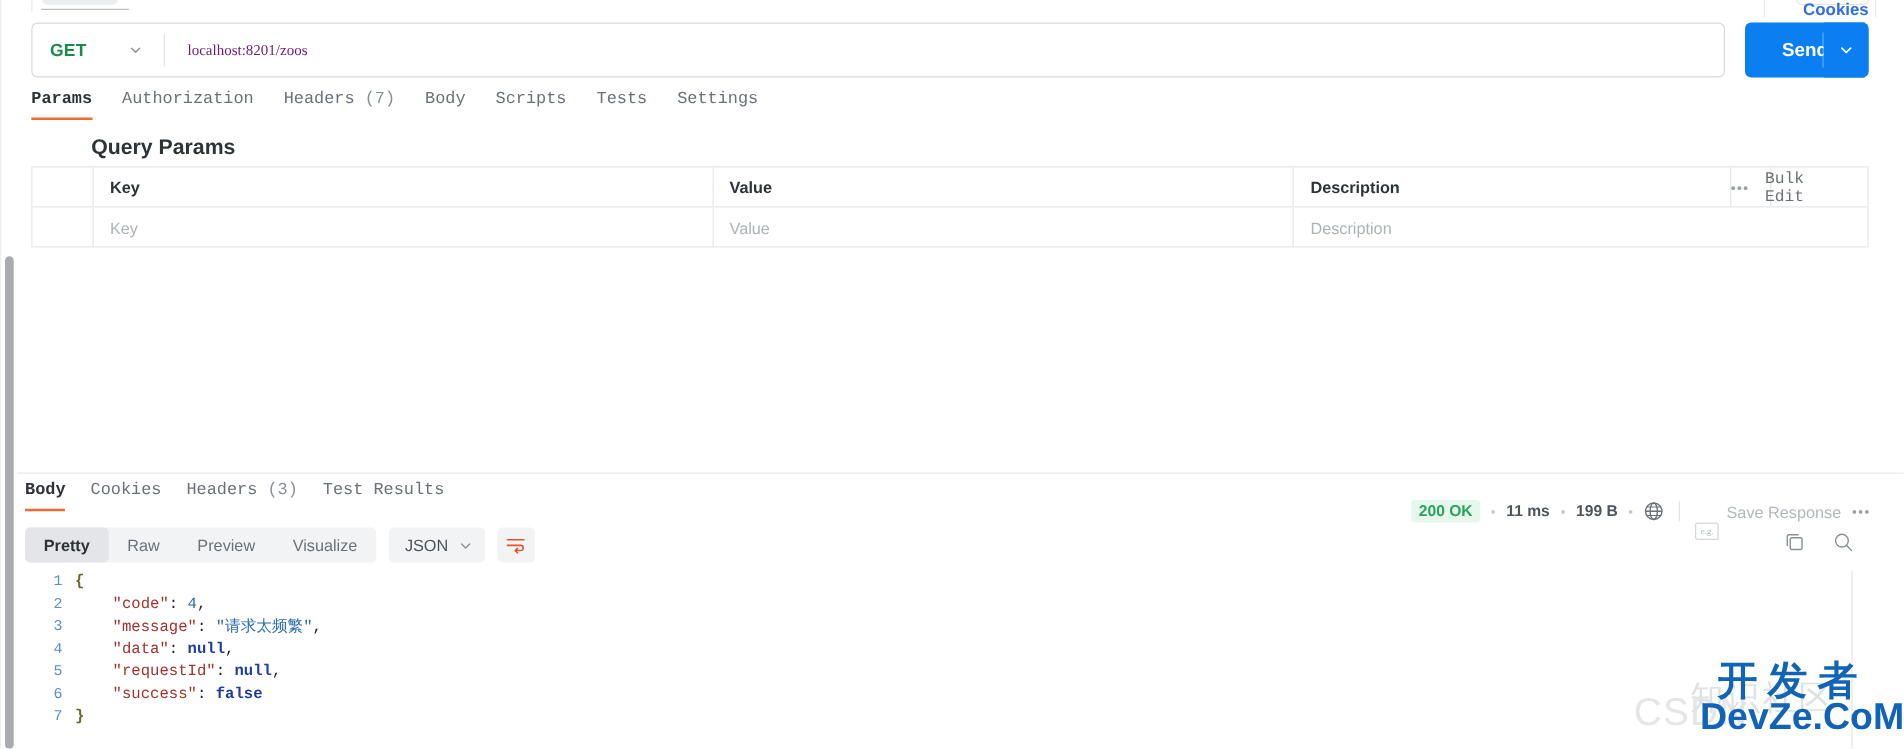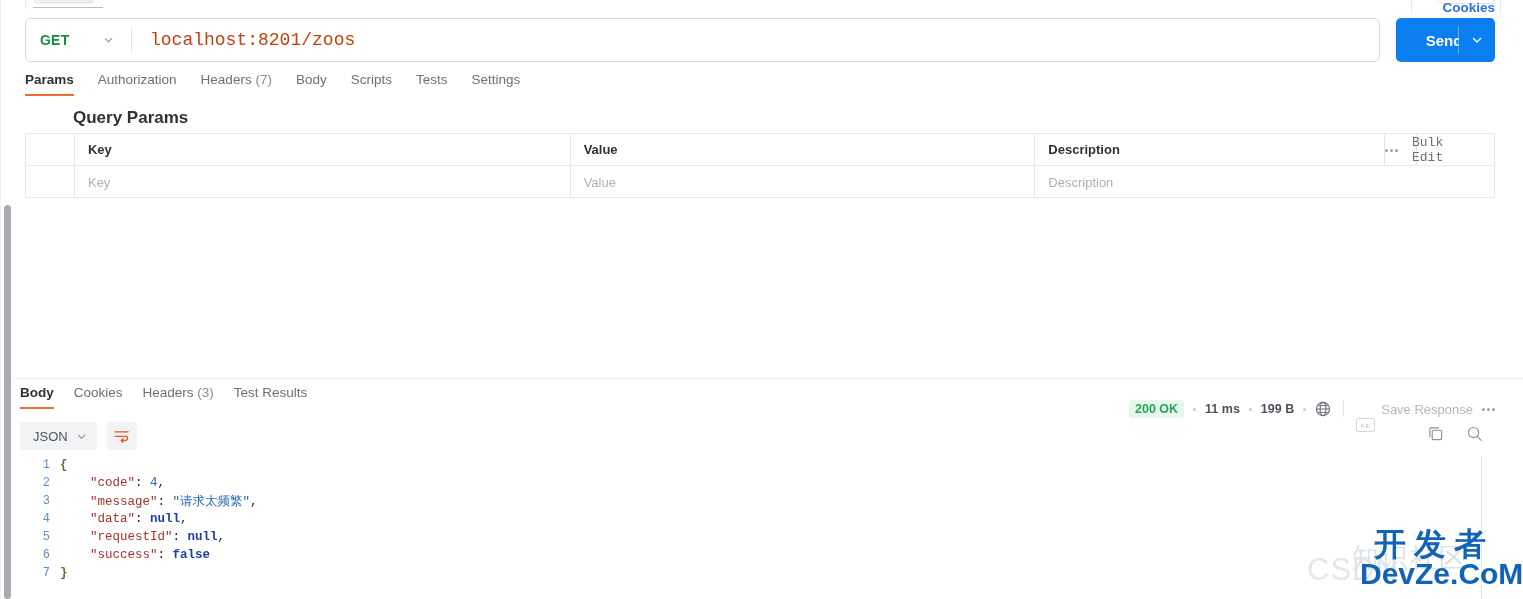--- a/index.html
+++ b/index.html
@@ -75,22 +75,22 @@
   }
   .method-sep {
     width: 1px; height: 26px; background: #e1e4e8;
   }
   .url-input-wrap {
     flex: 1; height: 100%;
     display: flex; align-items: center;
     padding-left: 18px;
   }
   .url-text {
-    font-size: 18px; color: #c2410c;
-    font-family: Liberation Mono, monospace;
+    font-size: 12px; color: #701a75;
+    font-family: Liberation Serif, serif;
   }
   .send-btn {
     position: absolute; left: 1396px; top: 0px;
     width: 96px; height: 44px;
     background: #0b7ff2; border-radius: 5px 0 0 5px;
     display: flex; align-items: center; justify-content: center;
     color: #fff; font-size: 15px; font-weight: 700;
     cursor: pointer; border: none;
     font-family: "Liberation Sans", sans-serif;
   }
@@ -110,20 +110,21 @@
   .req-tabs {
     position: absolute; left: 0; top: 72px;
     width: 1523px; height: 27px;
     display: flex; align-items: flex-start;
   }
   .tab {
     font-size: 13.5px; color: #6b7178;
     margin-right: 24px; cursor: pointer;
     position: relative; padding-bottom: 9px;
     white-space: nowrap;
+    font-family: Liberation Mono, monospace;
   }
   .tab:first-child { margin-left: 25px; }
   .tab.active { color: #2e3338; font-weight: 600; }
   .tab.active::after {
     content: ""; position: absolute;
     left: 0; right: 0; bottom: 0;
     height: 2px; background: #f06b30;
   }
   .tab .cnt { color: #8a9097; font-weight: 400; }
   .cookies-link {
@@ -469,20 +470,26 @@
       <span>Save Response</span>
     </span>
     <span class="dots-h">
       <i></i>
         <i></i>
         <i></i>
     </span>
   </div>
 
   <div class="body-toolbar">
+    <div class="seg-group">
+      <div class="seg active">Pretty</div>
+      <div class="seg">Raw</div>
+      <div class="seg">Preview</div>
+      <div class="seg">Visualize</div>
+    </div>
     <div class="json-select">
       <span>JSON</span>
       <svg width="11" height="11" viewBox="0 0 12 12">
         <path d="M2.5 4.5L6 8L9.5 4.5" stroke="#8a9097" stroke-width="1.2" fill="none" stroke-linecap="round" stroke-linejoin="round"></path>
       </svg>
     </div>
     <div class="wrap-btn">
       <svg width="17" height="15" viewBox="0 0 18 16">
         <line x1="2" y1="3" x2="16" y2="3" stroke="#e2562a" stroke-width="1.4" stroke-linecap="round"></line>
         <path d="M2 7.8h11.3a2.2 2.2 0 0 1 0 4.4H9" stroke="#e2562a" stroke-width="1.4" fill="none" stroke-linecap="round"></path>

